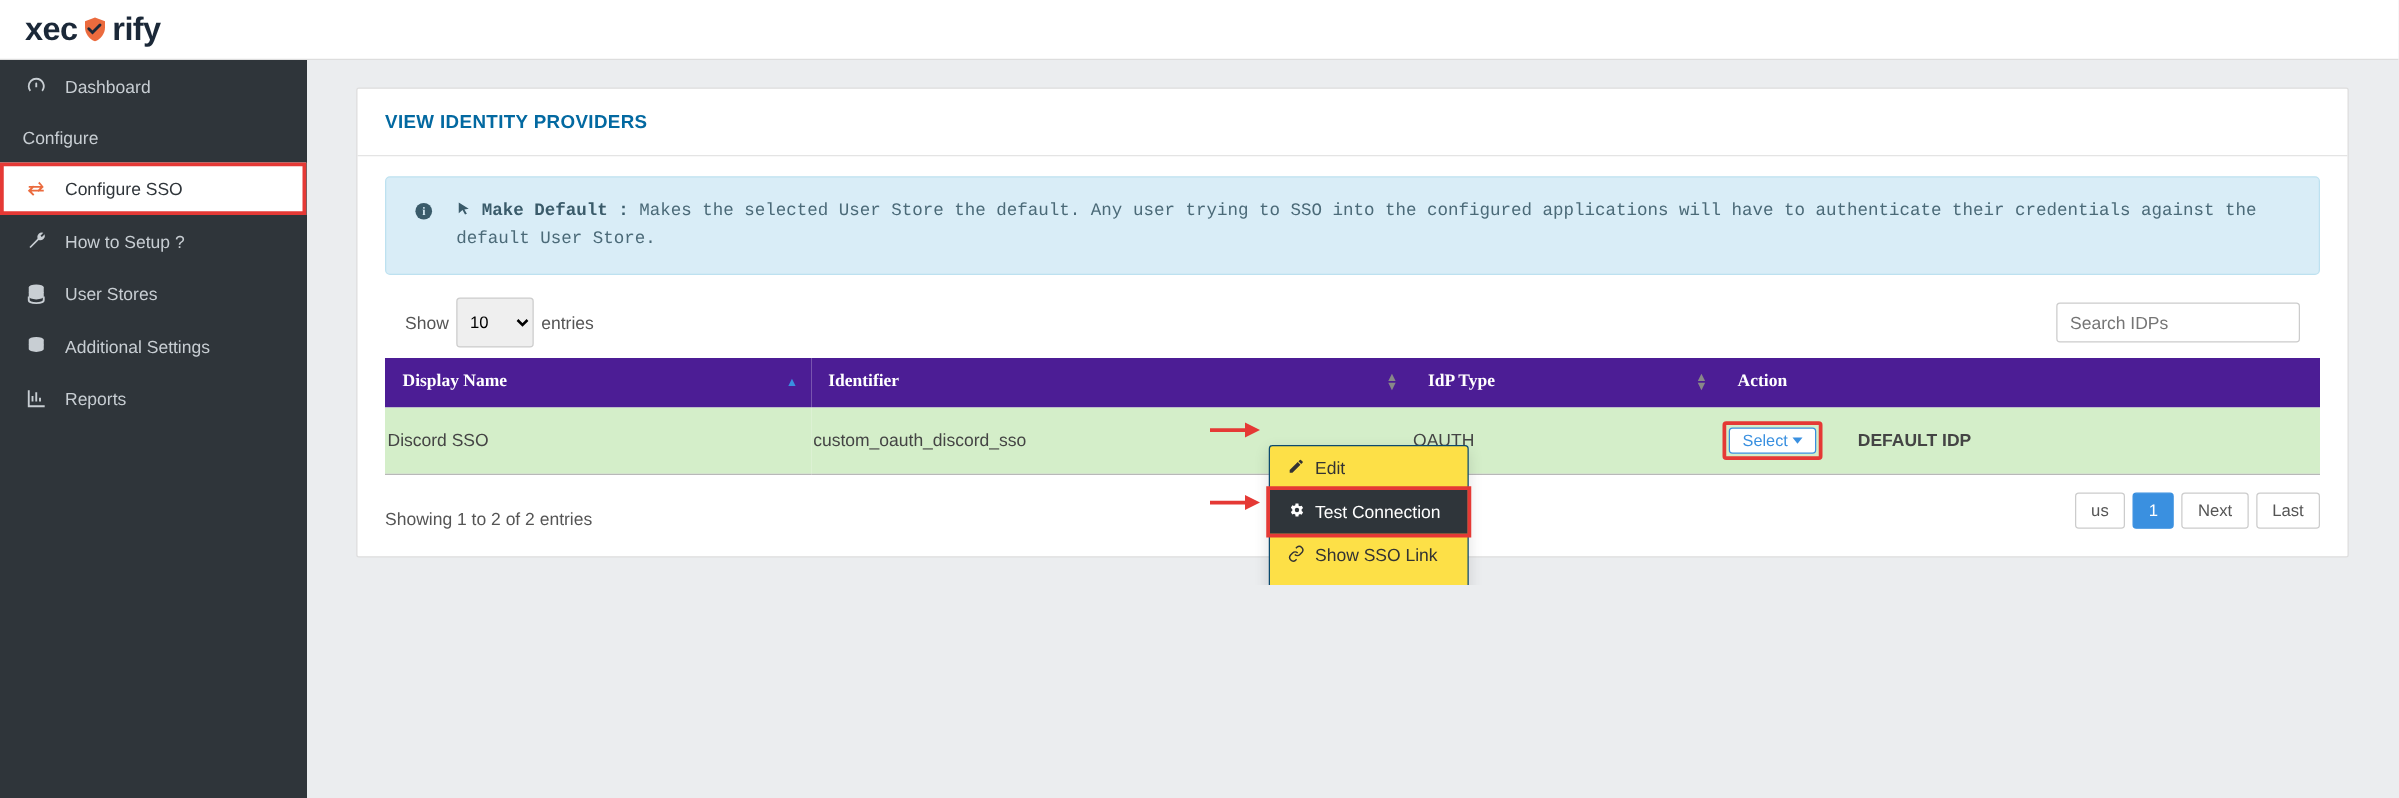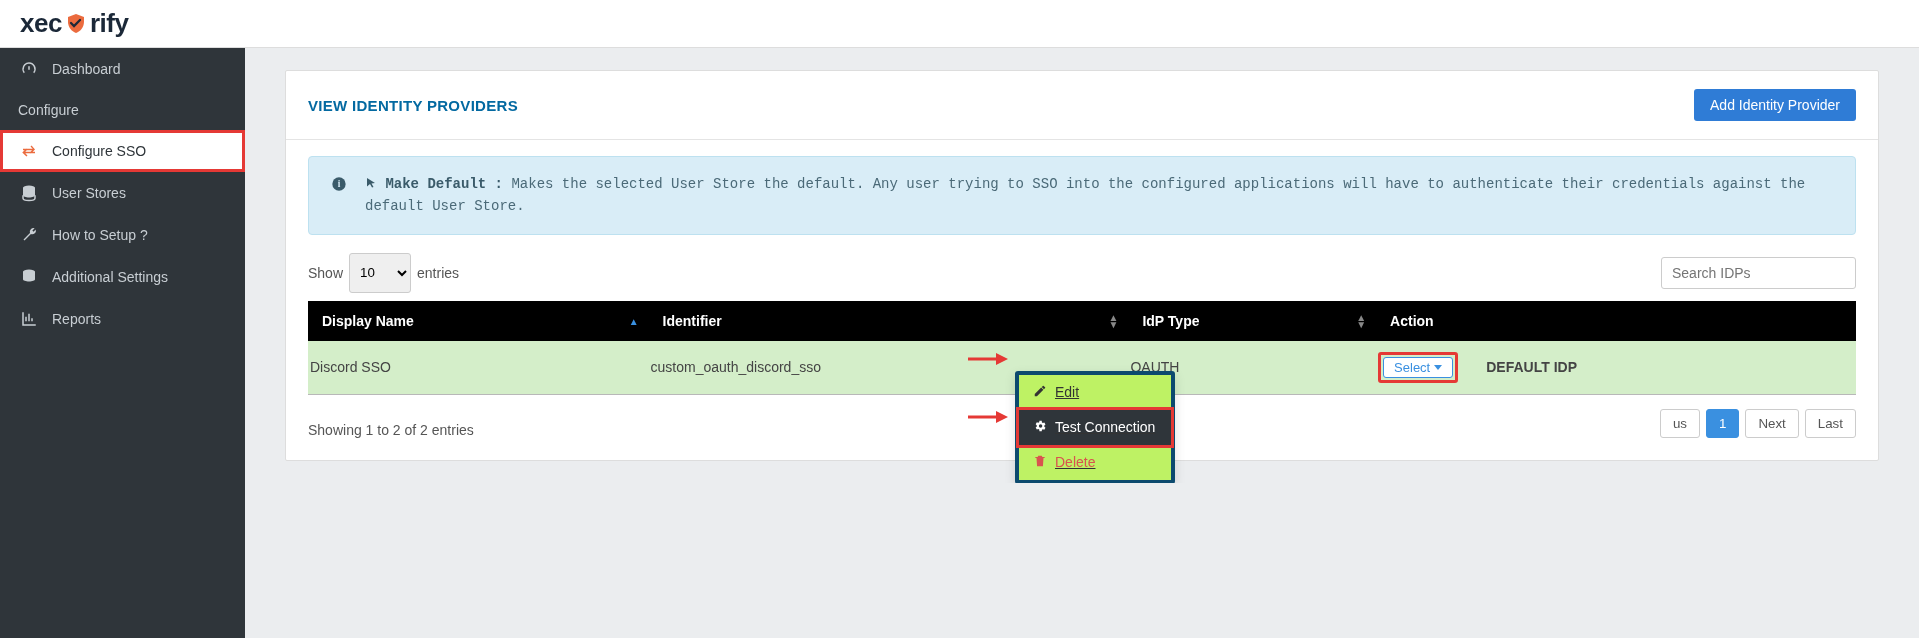--- a/index.html
+++ b/index.html
@@ -24,45 +24,45 @@
 .panel-header { display: flex; justify-content: space-between; align-items: center; padding: 18px 22px; border-bottom: 1px solid #e4e4e4; }
 .panel-title { font-size: 15px; font-weight: 700; color: #0369a1; letter-spacing: 0.3px; }
 .btn-primary { background: #2f7cd6; color: #fff; border: none; padding: 8px 16px; border-radius: 3px; cursor: pointer; font-size: 14px; }
 
 .panel-body { padding: 16px 22px 22px; position: relative; }
 
 .info-box { background: #d9edf7; border: 1px solid #bde1f0; border-radius: 4px; padding: 16px 22px; display: flex; align-items: flex-start; gap: 18px; font-family: "Courier New", monospace; font-size: 14px; color: #4b6a78; line-height: 1.6; }
 .info-icon { color: #3a5b6a; margin-top: 3px; }
 .info-text b { color: #3a5b6a; }
 
-.table-controls { display: flex; justify-content: space-between; align-items: center; margin: 18px 0 8px; }
+.table-controls { display: flex; justify-content: space-between; align-items: center; margin: 18px 16px 8px; }
 .show-entries { display: flex; align-items: center; gap: 6px; color: #555; }
 .show-entries select { padding: 4px 6px; border: 1px solid #ccc; border-radius: 3px; height: 40px; width: 62px; }
 .search-box input { border: 1px solid #ccc; border-radius: 3px; padding: 7px 10px; width: 195px; font-size: 14px; }
 
 table { width: 100%; border-collapse: collapse; }
-thead { background: #000000; color: #fff; }
+thead { background: #4c1d95; color: #fff; font-family: Liberation Serif, serif; }
 th { text-align: left; padding: 12px 14px; font-weight: 600; font-size: 14px; position: relative; }
 th .sort-icons { position: absolute; right: 10px; top: 50%; transform: translateY(-50%); font-size: 10px; color: #888; line-height: 7px; }
 th.sorted-asc .sort-icons .up { color: #3a90e0; }
 tbody tr.highlight { background: #d4eec9; }
 td { padding: 11px 2px; border-bottom: 1px solid #b8b8b8; font-size: 14px; color: #444; }
 .action-cell { display: flex; align-items: center; gap: 28px; }
 .select-btn { background: #fff; border: 1px solid #3a90e0; color: #3a90e0; padding: 2px 10px; border-radius: 3px; font-size: 13px; cursor: pointer; display: inline-flex; align-items: center; gap: 4px; }
 .select-btn-wrap { border: 3px solid #e53935; border-radius: 3px; padding: 2px; position: relative; }
 .default-badge { font-weight: 700; color: #444; }
 
 .table-footer { display: flex; justify-content: space-between; align-items: center; margin-top: 14px; }
 .footer-text { color: #555; margin-top: 13px; }
 .pagination { display: flex; gap: 6px; align-items: center; }
 .page-btn { border: 1px solid #ccc; background: #fff; padding: 6px 12px; border-radius: 3px; cursor: pointer; color: #555; }
 .page-btn.active { background: #3a90e0; color: #fff; border-color: #3a90e0; }
 
 
-.dropdown { position: absolute; background: #bef264; border: 4px solid #0c4a6e; border-radius: 3px; box-shadow: 0 4px 12px rgba(0,0,0,0.12); width: 160px; z-index: 30; text-decoration: underline; }
+.dropdown { position: absolute; background: #fde047; border: 1px solid #0c4a6e; border-radius: 3px; box-shadow: 0 4px 12px rgba(0,0,0,0.12); width: 160px; z-index: 30; }
 .dropdown-item { padding: 9px 14px; display: flex; align-items: center; gap: 8px; cursor: pointer; font-size: 14px; color: #333; }
 .dropdown-item.highlighted-item { background: #2f353a; color: #fff; outline: 3px solid #e53935; outline-offset: 0px; }
 .dropdown-item.danger { color: #d9534f; }
 
 
 .red-arrow { position: absolute; color: #e53935; font-size: 22px; font-weight: 900; }
 .arrow-svg { display: block; }
 
 .caret-down { width: 0; height: 0; border-left: 4px solid transparent; border-right: 4px solid transparent; border-top: 5px solid currentColor; display: inline-block; }
 </style>
@@ -98,39 +98,39 @@
     <span class="icon" style="color:#eb6b3e">
         <svg width="18" height="18" viewBox="0 0 24 24" fill="currentColor">
           <path d="M4 9h13l-3-3 1.4-1.4L20 10l-5.6 5.4L13 14l3-3H4V9zm16 6H7l3 3-1.4 1.4L3 14l5.6-5.4L10 10l-3 3h13v2z"></path>
         </svg>
       </span>
     <span>Configure SSO</span>
   </div>
   <div class="sidebar-item">
     <span class="icon">
         <svg width="18" height="18" viewBox="0 0 24 24" fill="currentColor">
+          <path d="M21 4.5a5 5 0 01-6.4 6.2L6 19.3 4.7 18l8.6-8.6A5 5 0 0119.5 3l-3 3 1.5 1.5 3-3z"></path>
+        </svg>
+      </span>
+    <span>How to Setup ?</span>
+  </div>
+  <div class="sidebar-item">
+    <span class="icon">
+        <svg width="18" height="18" viewBox="0 0 24 24" fill="currentColor">
           <ellipse cx="12" cy="5" rx="8" ry="3"></ellipse>
           <path d="M4 5v5c0 1.7 3.6 3 8 3s8-1.3 8-3V5"></path>
           <path d="M4 10v5c0 1.7 3.6 3 8 3s8-1.3 8-3v-5"></path>
           <path d="M4 15v4c0 1.7 3.6 3 8 3s8-1.3 8-3v-4" fill="none" stroke="currentColor" stroke-width="2"></path>
         </svg>
       </span>
     <span>User Stores</span>
   </div>
   <div class="sidebar-item">
     <span class="icon">
         <svg width="18" height="18" viewBox="0 0 24 24" fill="currentColor">
-          <path d="M21 4.5a5 5 0 01-6.4 6.2L6 19.3 4.7 18l8.6-8.6A5 5 0 0119.5 3l-3 3 1.5 1.5 3-3z"></path>
-        </svg>
-      </span>
-    <span>How to Setup ?</span>
-  </div>
-  <div class="sidebar-item">
-    <span class="icon">
-        <svg width="18" height="18" viewBox="0 0 24 24" fill="currentColor">
           <ellipse cx="12" cy="5" rx="8" ry="3"></ellipse>
           <path d="M4 5v5c0 1.7 3.6 3 8 3s8-1.3 8-3V5"></path>
           <path d="M4 10v5c0 1.7 3.6 3 8 3s8-1.3 8-3v-5"></path>
         </svg>
       </span>
     <span>Additional Settings</span>
   </div>
   <div class="sidebar-item">
     <span class="icon">
         <svg width="18" height="18" viewBox="0 0 24 24" fill="currentColor">
@@ -138,21 +138,20 @@
         </svg>
       </span>
     <span>Reports</span>
   </div>
 </div>
 
 <div class="main">
   <div class="panel">
     <div class="panel-header">
       <div class="panel-title">VIEW IDENTITY PROVIDERS</div>
-      <button class="btn-primary">Add Identity Provider</button>
     </div>
     <div class="panel-body">
 
       <div class="info-box">
         <span class="info-icon">
           <svg width="16" height="16" viewBox="0 0 24 24" fill="currentColor">
               <circle cx="12" cy="12" r="10"></circle>
               <text x="12" y="17" text-anchor="middle" font-size="14" font-weight="bold" fill="#d9edf7" font-family="serif">i</text>
             </svg>
         </span>
@@ -240,20 +239,26 @@
                   <path d="M3 17.25V21h3.75L17.8 9.94l-3.75-3.75L3 17.25zM20.7 7.04a1 1 0 000-1.41l-2.34-2.34a1 1 0 00-1.41 0L15 5.24l3.75 3.75 1.95-1.95z"></path>
                 </svg></span>
           <span>Edit</span>
         </div>
         <div class="dropdown-item highlighted-item">
           <span><svg width="14" height="14" viewBox="0 0 24 24" fill="currentColor">
                   <path d="M19.4 13a7.5 7.5 0 000-2l2-1.6-2-3.4-2.4 1a7.4 7.4 0 00-1.7-1L15 3h-4l-.3 2.6a7.4 7.4 0 00-1.7 1l-2.4-1-2 3.4L6.6 11a7.5 7.5 0 000 2l-2 1.6 2 3.4 2.4-1a7.4 7.4 0 001.7 1L11 21h4l.3-2.6a7.4 7.4 0 001.7-1l2.4 1 2-3.4-2-1.6zM13 15a3 3 0 110-6 3 3 0 010 6z"></path>
                 </svg></span>
           <span>Test Connection</span>
         </div>
+        <div class="dropdown-item">
+          <span><svg width="14" height="14" viewBox="0 0 24 24" fill="currentColor">
+                  <path d="M10 13a5 5 0 007 0l3-3a5 5 0 00-7-7l-1.5 1.5M14 11a5 5 0 00-7 0l-3 3a5 5 0 007 7l1.5-1.5" stroke="currentColor" stroke-width="2" fill="none"></path>
+                </svg></span>
+          <span>Show SSO Link</span>
+        </div>
         <div class="dropdown-item danger">
           <span><svg width="14" height="14" viewBox="0 0 24 24" fill="currentColor">
                   <path d="M6 7h12l-1 14H7L6 7zm3-4h6l1 2h4v2H4V5h4l1-2z"></path>
                 </svg></span>
           <span>Delete</span>
         </div>
       </div>
       </div>
 
       <div class="table-footer">

